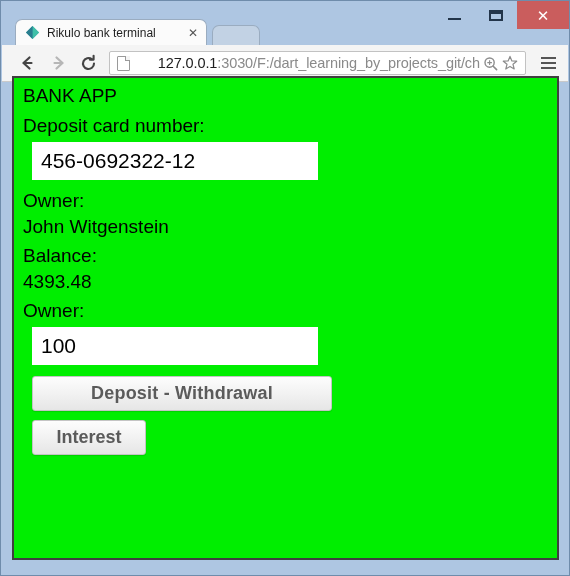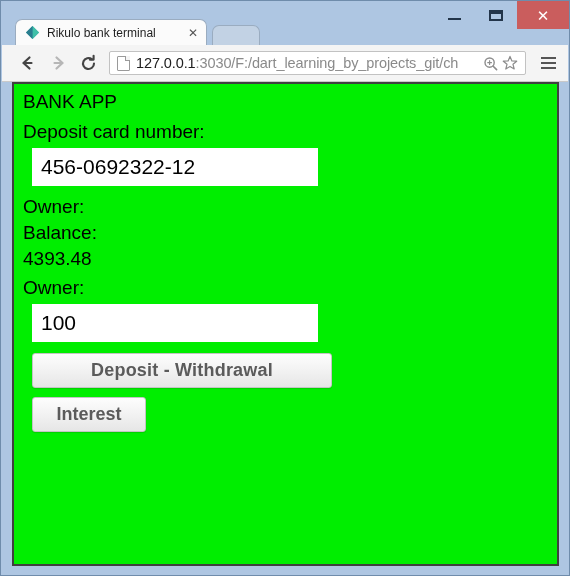--- a/index.html
+++ b/index.html
@@ -157,20 +157,21 @@
     height: 24px;
     margin: 0 8px 0 6px;
     background: #ffffff;
     border: 1px solid #c2c2c2;
     border-radius: 2px;
     display: flex;
     align-items: center;
     padding: 0 5px;
     box-sizing: border-box;
     overflow: hidden;
+    text-align: right;
   }
   .page-icon {
     width: 11px; height: 13px;
     border: 1px solid #9a9a9a;
     border-radius: 1px;
     background: #fff;
     position: relative;
     flex: 0 0 auto;
     margin: 0 6px 0 2px;
   }
@@ -212,21 +213,21 @@
     cursor: default;
   }
   .menu-bar-line {
     width: 15px; height: 2px;
     background: #555;
   }
 
   
   .viewport {
     position: absolute;
-    left: 11px; top: 81px;
+    left: 11px; top: 75px;
     width: 547px;
     height: 484px;
     background: #00ee00;
     border: 2px solid #3f3f3f;
     box-sizing: border-box;
     overflow: hidden;
   }
   .page {
     position: absolute;
     left: 0; top: 0;
@@ -360,20 +361,21 @@
     <div class="page">
 
       <div class="line title">BANK APP</div>
 
       <div class="line">Deposit card number:</div>
 
       <input class="textfield" type="text" value="456-0692322-12" style="">
 
       <div class="line">Owner:</div>
 
+      <div class="line val">John Witgenstein</div>
 
       <div class="line">Balance:</div>
 
       <div class="line val">4393.48</div>
 
       <div class="line">Owner:</div>
 
       <input class="textfield" type="text" value="100" style="">
 
       <button class="btn btn-deposit">Deposit - Withdrawal</button>

